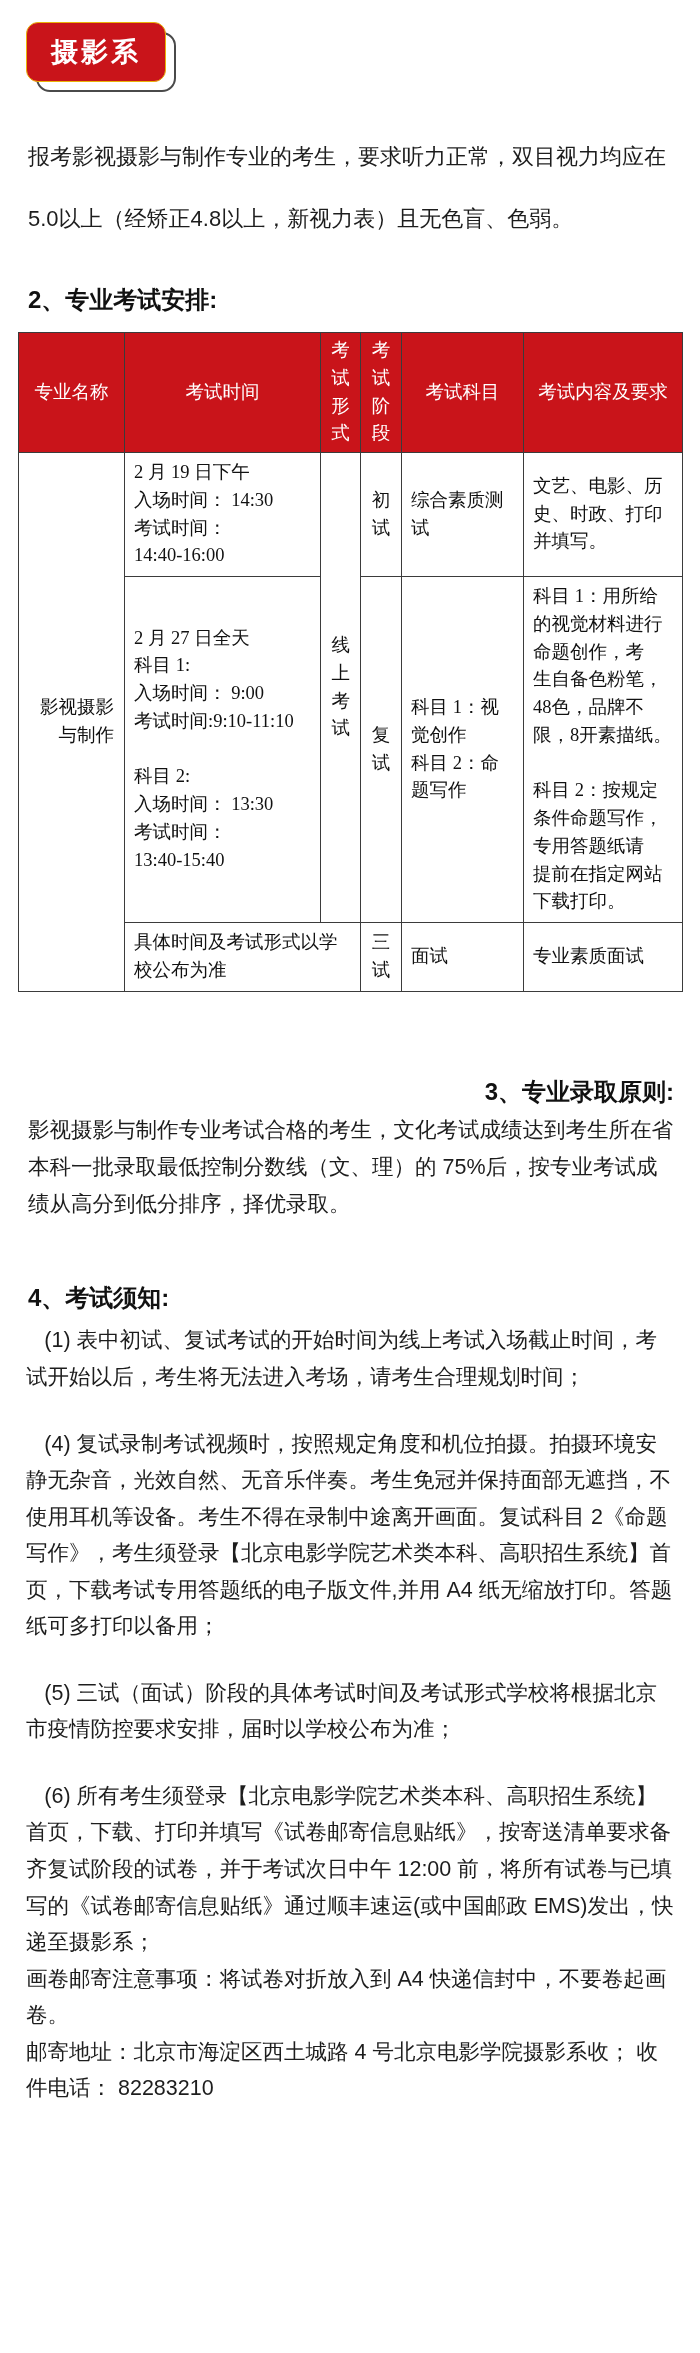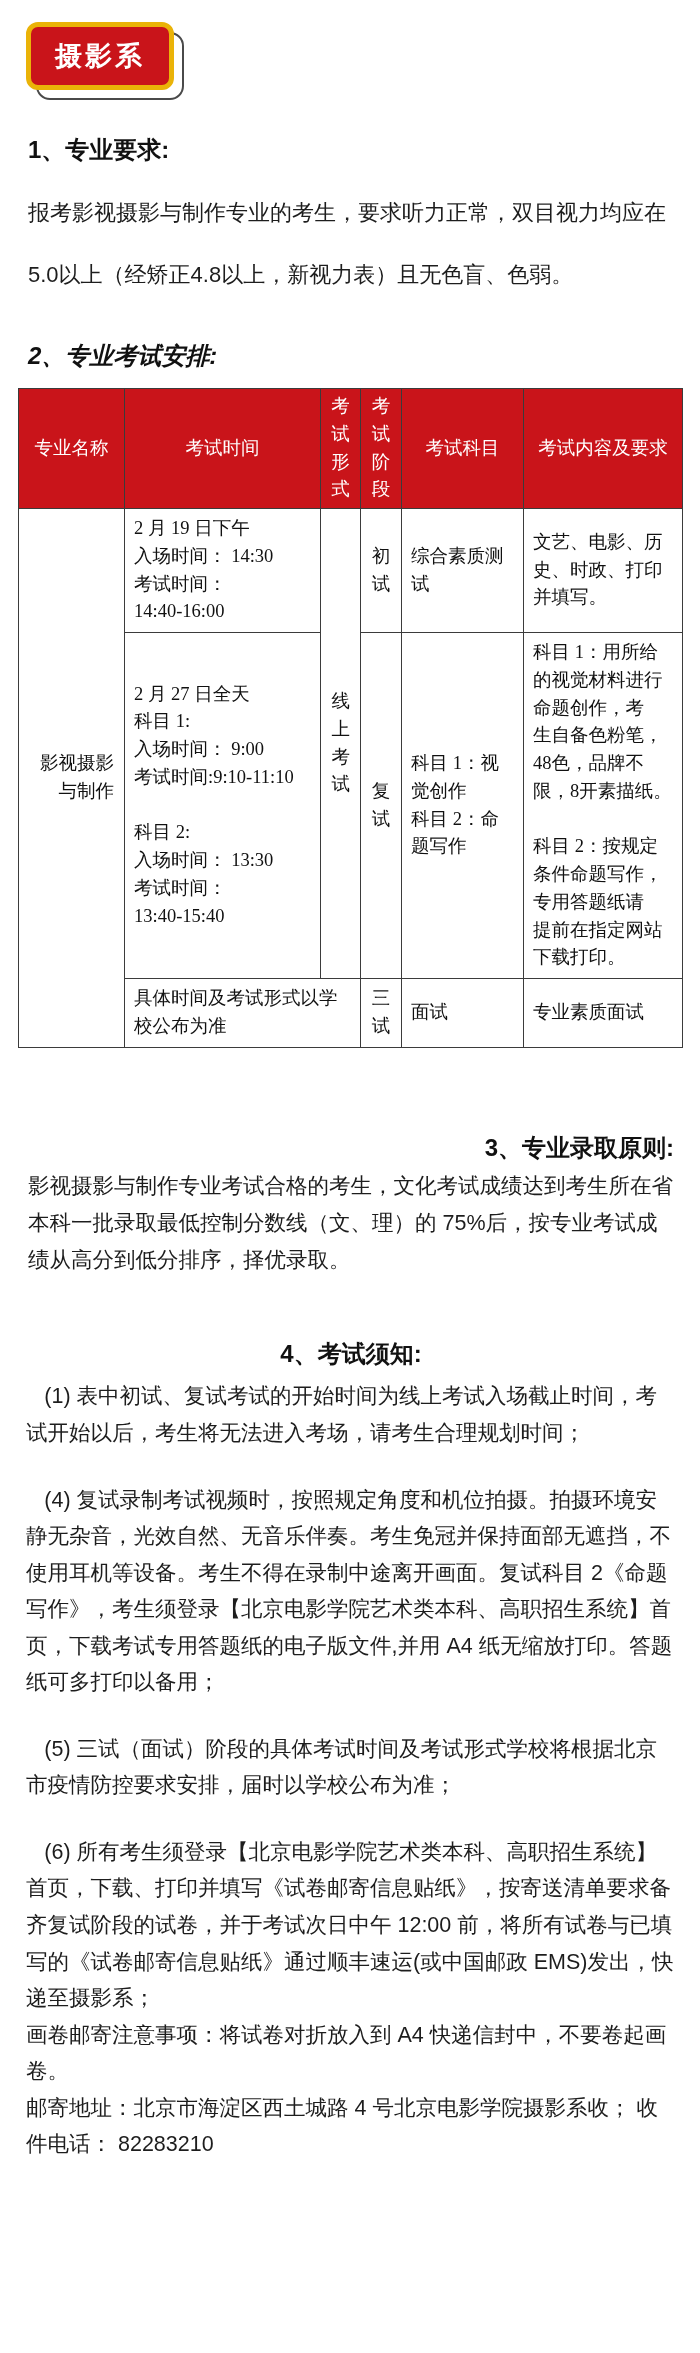--- a/index.html
+++ b/index.html
@@ -12,30 +12,30 @@
 
   
   .badge-wrap{position:relative;display:inline-block;margin:2px 0 44px 0;}
   .badge-shadow{
     position:absolute;left:10px;top:10px;right:-10px;bottom:-10px;
     background:#ffffff;border:2px solid #4a4a4a;border-radius:14px;
   }
   .badge{
     position:relative;background:#c9141a;color:#ffffff;
     font-size:27px;font-weight:bold;letter-spacing:3px;
-    padding:11px 24px;border-radius:12px;border:5px solid #eab308;
+    padding:11px 24px;border-radius:12px;border:1px solid #eab308;
   }
 
   
   .sec-title{font-size:24px;font-weight:bold;color:#111;margin:0 0 16px 2px;}
   .p1{font-size:22px;line-height:2.82;margin:0 0 34px 2px;}
   .p3{font-size:21.5px;line-height:1.72;margin:0 0 0 2px;}
-  .mt-s2{margin-top:8px;font-style:italic;}
+  .mt-s2{margin-top:8px;}
   .mt-s3{margin-top:84px;text-align:right;}
-  .mt-s4{margin-top:60px;margin-bottom:8px;text-align:center;}
+  .mt-s4{margin-top:60px;margin-bottom:8px;}
 
   
   table.sched{
     border-collapse:collapse;table-layout:fixed;
     width:664px;margin-left:-8px;
     font-family:"Liberation Serif","DejaVu Serif",serif;
     font-size:18.5px;color:#111;
   }
   table.sched td, table.sched th{
     border:1.6px solid #3b3b3b;padding:6px 9px;vertical-align:middle;
@@ -64,21 +64,20 @@
 
 <div class="page">
 
   
   <div class="badge-wrap">
     <div class="badge-shadow"></div>
     <div class="badge">摄影系</div>
   </div>
 
   
-  <div class="sec-title">1、专业要求:</div>
   <p class="p1">报考影视摄影与制作专业的考生，要求听力正常，双目视力均应在5.0以上（经矫正4.8以上，新视力表）且无色盲、色弱。</p>
 
   
   <div class="sec-title mt-s2">2、专业考试安排:</div>
 
   
   <table class="sched">
     <colgroup>
       <col style="width:106px">
         <col style="width:196px">

